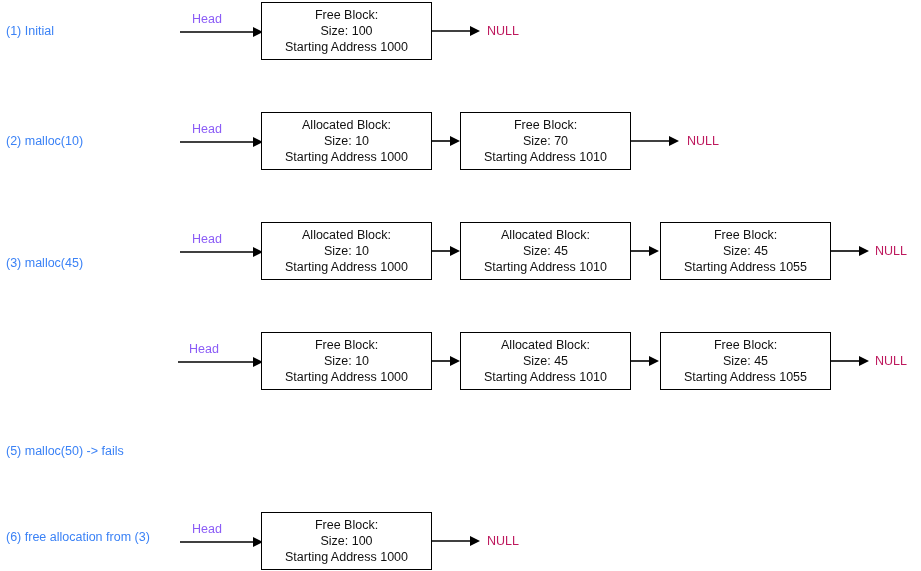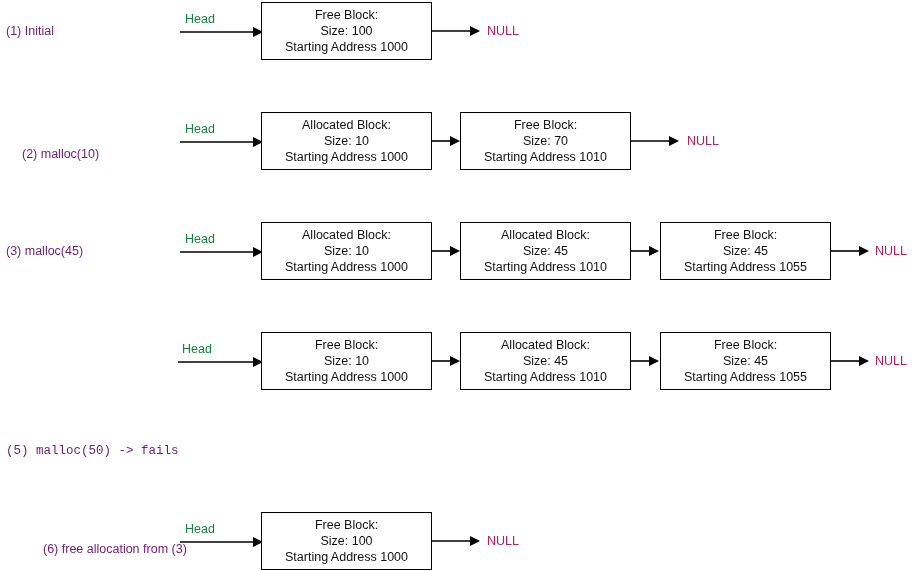--- a/index.html
+++ b/index.html
@@ -25,29 +25,30 @@
     position: absolute;
     left: 0;
     width: 921px;
     height: 90px;
   }
   .step-label {
     position: absolute;
     left: 6px;
     font-size: 12.5px;
     line-height: 14px;
-    color: #701a75;
+    color: #3b82f6;
     white-space: nowrap;
   }
   .head-label {
     position: absolute;
     font-size: 12.5px;
     line-height: 14px;
-    color: #15803d;
-    white-space: nowrap;
+    color: #8b5cf6;
+    white-space: nowrap;
+    margin-left: 7px;
   }
   .null-label {
     position: absolute;
     font-size: 12.5px;
     line-height: 14px;
     color: #be185d;
     white-space: nowrap;
   }
   .block {
     position: absolute;
@@ -96,21 +97,21 @@
       <div class="line">Starting Address 1000</div>
     </div>
     <svg class="arrow" style="left:432px; top:23px; " width="50" height="16" viewBox="0 0 50 16">
       <line x1="0" y1="8" x2="38" y2="8"></line>
       <polygon points="38,3 48,8 38,13"></polygon>
     </svg>
     <div class="null-label" style="left:487px; top:24px;">NULL</div>
   </div>
 
   <div class="row" style="top:110px;">
-    <div class="step-label" style="top:37px;margin-left:16px;">(2) malloc(10)</div>
+    <div class="step-label" style="top:24px;">(2) malloc(10)</div>
     <div class="head-label" style="left:185px; top:12px;">Head</div>
     <svg class="arrow" style="left:180px; top:24px;" width="85" height="16" viewBox="0 0 85 16">
       <line x1="0" y1="8" x2="73" y2="8"></line>
       <polygon points="73,3 83,8 73,13"></polygon>
     </svg>
     <div class="block" style="left:261px; top:2px; width:171px; height:58px;">
       <div class="line">Allocated Block:</div>
       <div class="line">Size: 10</div>
       <div class="line">Starting Address 1000</div>
     </div>
@@ -124,21 +125,21 @@
       <div class="line">Starting Address 1010</div>
     </div>
     <svg class="arrow" style="left:631px; top:23px;" width="50" height="16" viewBox="0 0 50 16">
       <line x1="0" y1="8" x2="38" y2="8"></line>
       <polygon points="38,3 48,8 38,13"></polygon>
     </svg>
     <div class="null-label" style="left:687px; top:24px;">NULL</div>
   </div>
 
   <div class="row" style="top:220px;">
-    <div class="step-label" style="top:24px;">(3) malloc(45)</div>
+    <div class="step-label" style="top:36px;">(3) malloc(45)</div>
     <div class="head-label" style="left:185px; top:12px;">Head</div>
     <svg class="arrow" style="left:180px; top:24px;" width="85" height="16" viewBox="0 0 85 16">
       <line x1="0" y1="8" x2="73" y2="8"></line>
       <polygon points="73,3 83,8 73,13"></polygon>
     </svg>
     <div class="block" style="left:261px; top:2px; width:171px; height:58px;">
       <div class="line">Allocated Block:</div>
       <div class="line">Size: 10</div>
       <div class="line">Starting Address 1000</div>
     </div>
@@ -196,26 +197,26 @@
       <div class="line">Size: 45</div>
       <div class="line">Starting Address 1055</div>
     </div>
     <svg class="arrow" style="left:831px; top:23px;" width="40" height="16" viewBox="0 0 40 16">
       <line x1="0" y1="8" x2="28" y2="8"></line>
       <polygon points="28,3 38,8 28,13"></polygon>
     </svg>
     <div class="null-label" style="left:875px; top:24px;">NULL</div>
   </div>
 
-  <div class="row" style="top:440px;font-family:Liberation Mono, monospace;">
+  <div class="row" style="top:440px;">
     <div class="step-label" style="top:4px;">(5) malloc(50) -&gt; fails</div>
   </div>
 
   <div class="row" style="top:510px;">
-    <div class="step-label" style="top:32px;margin-left:37px;">(6) free allocation from (3)</div>
+    <div class="step-label" style="top:20px;">(6) free allocation from (3)</div>
     <div class="head-label" style="left:185px; top:12px;">Head</div>
     <svg class="arrow" style="left:180px; top:24px;" width="85" height="16" viewBox="0 0 85 16">
       <line x1="0" y1="8" x2="73" y2="8"></line>
       <polygon points="73,3 83,8 73,13"></polygon>
     </svg>
     <div class="block" style="left:261px; top:2px; width:171px; height:58px;">
       <div class="line">Free Block:</div>
       <div class="line">Size: 100</div>
       <div class="line">Starting Address 1000</div>
     </div>

